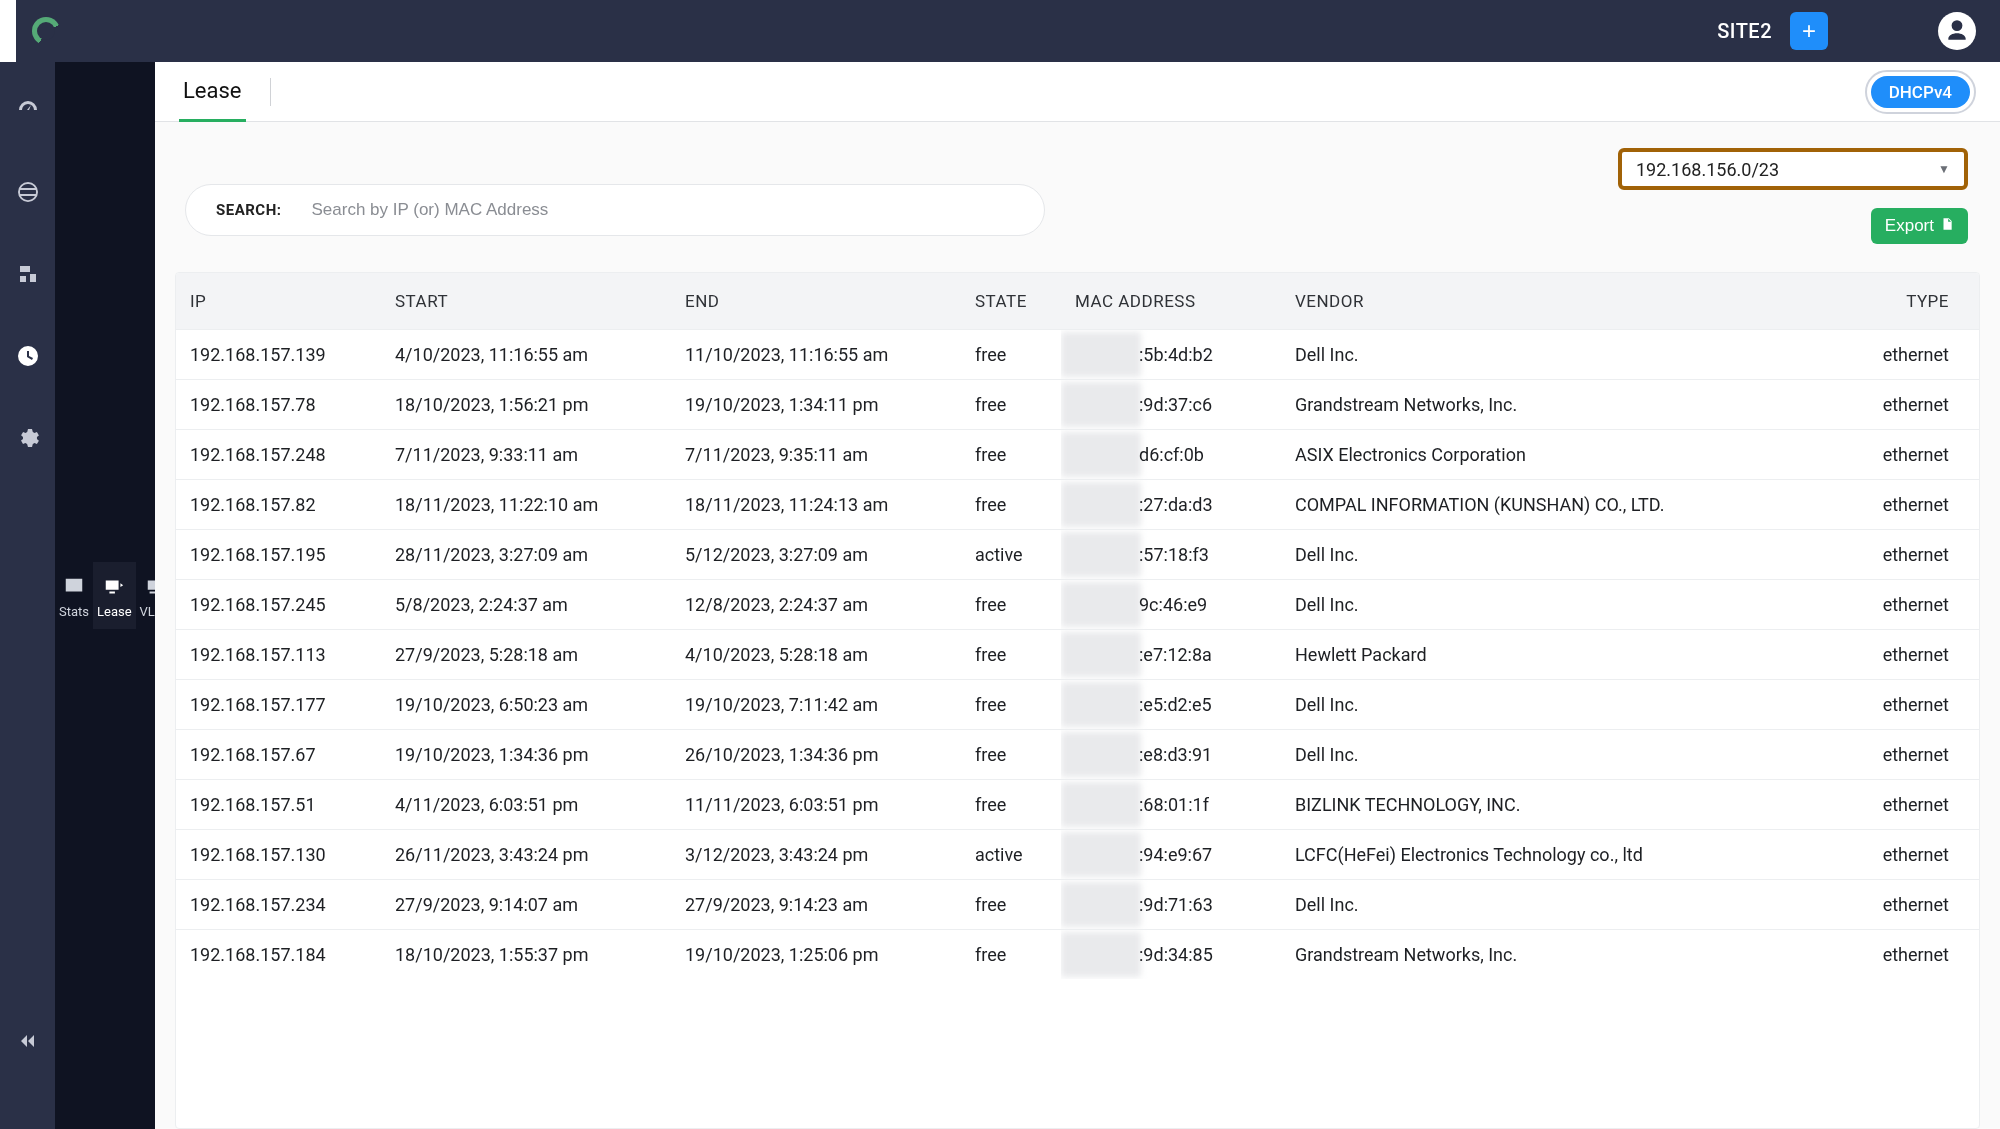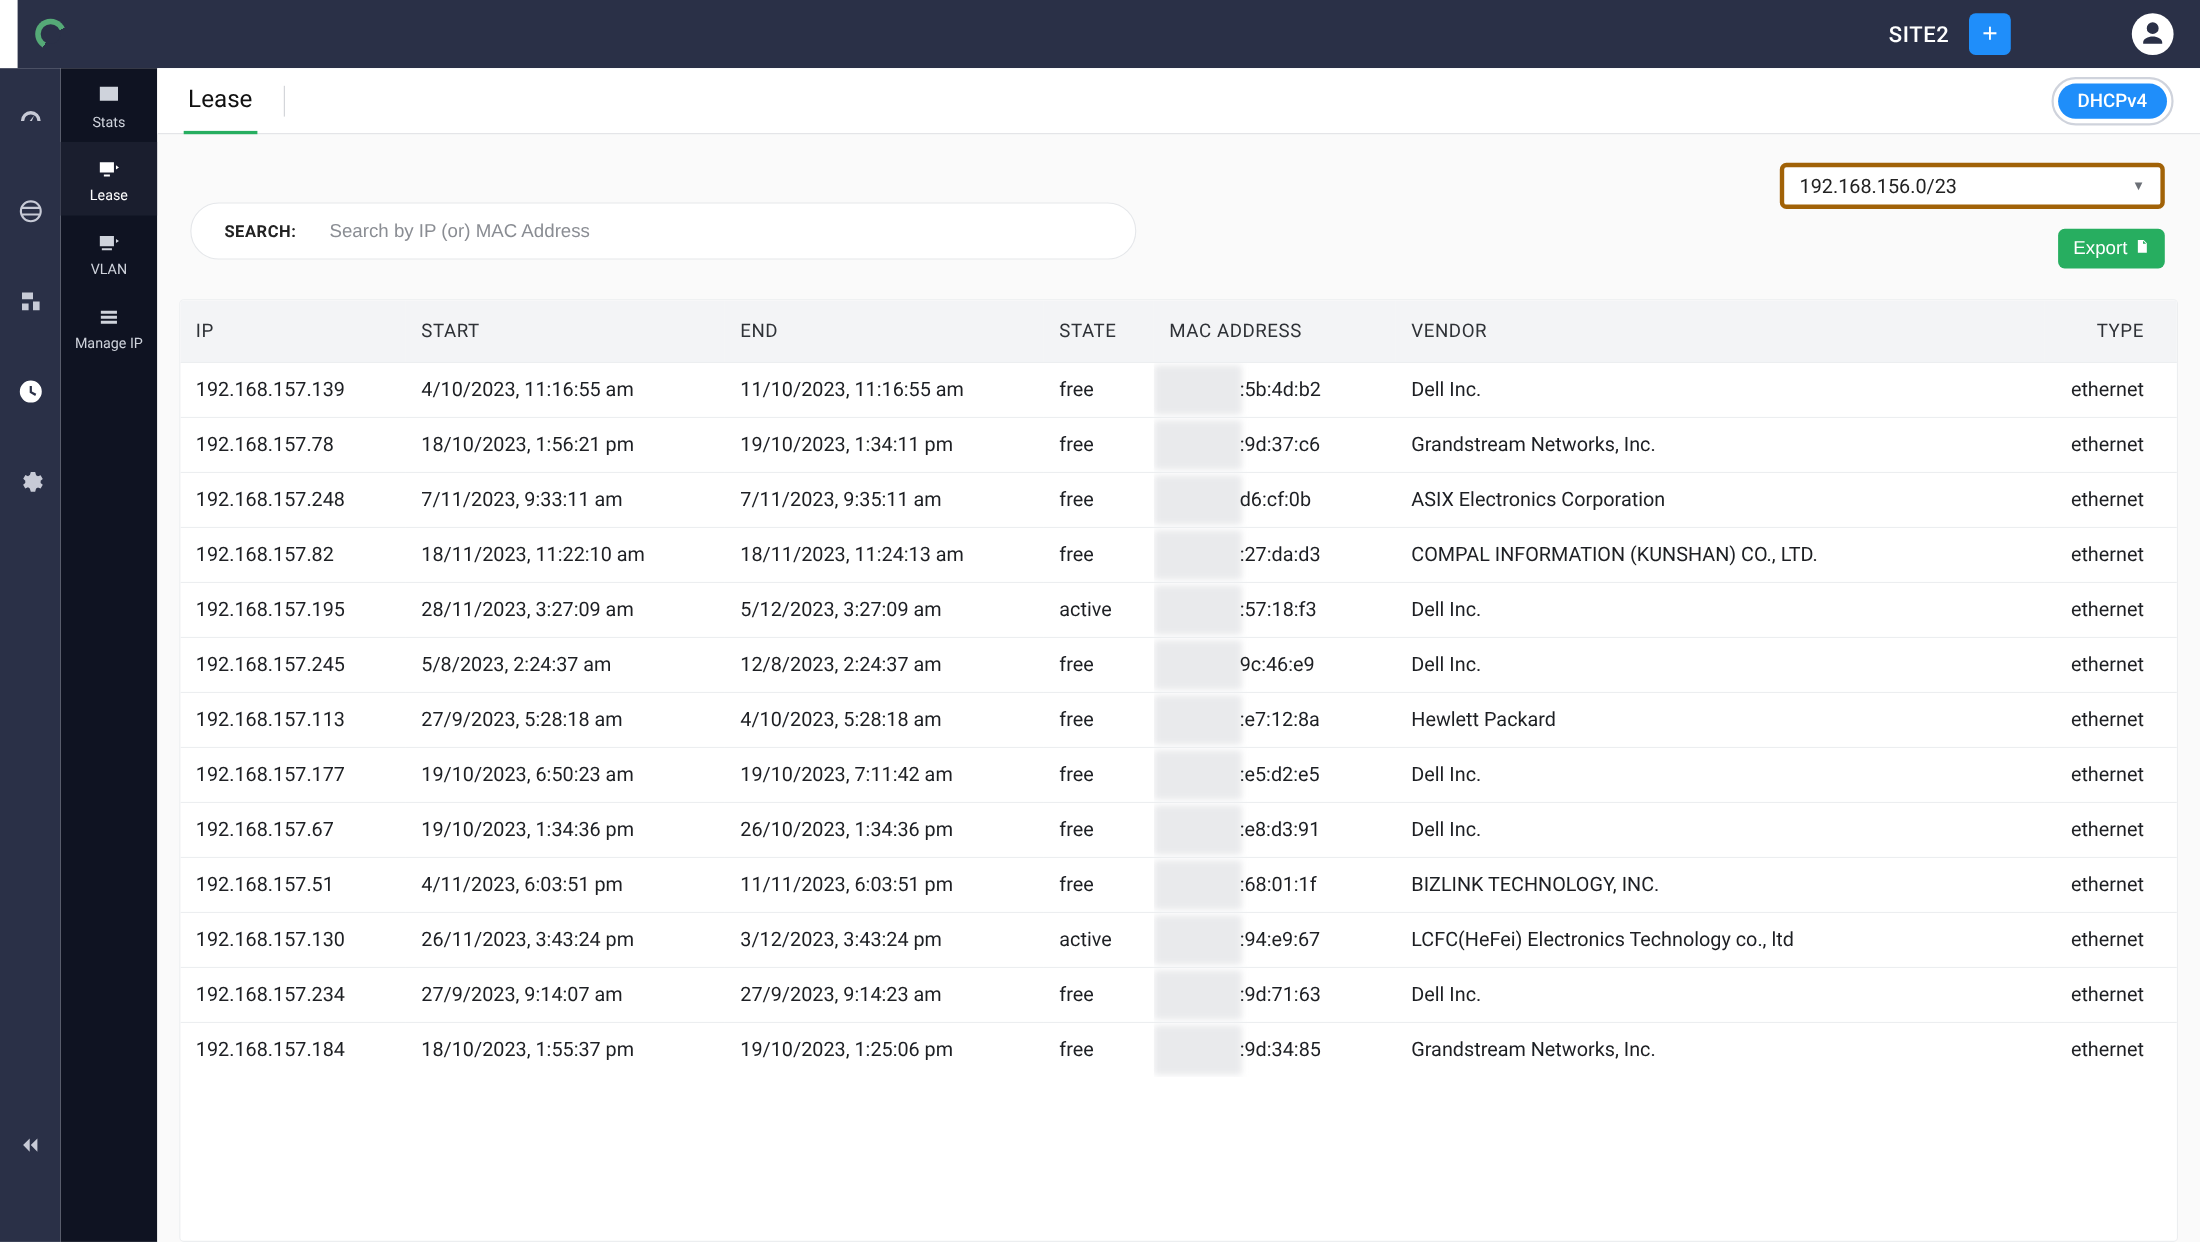--- a/index.html
+++ b/index.html
@@ -19,21 +19,21 @@
 .page { display: flex; height: calc(100% - 62px); }
 
 
 .rail { width: 55px; background: #2a3047; display: flex; flex-direction: column; align-items: center; padding-top: 30px; position: relative; }
 .rail-item { width: 36px; height: 36px; margin-bottom: 46px; display: flex; align-items: center; justify-content: center; color: #c7cad6; cursor: pointer; }
 .rail-item.active { color: #fff; }
 .rail-item svg { width: 24px; height: 24px; fill: currentColor; }
 .rail-collapse { position: absolute; bottom: 24px; color: #c7cad6; }
 
 
-.sidenav { width: 88px; background: #0f1322; display: flex; flex-direction: column; align-items: center; }
+.sidenav { width: 100px; background: #0f1322; display: flex; align-items: center; }
 .sidenav-item { width: 100%; padding: 14px 4px 10px; text-align: center; color: #cfd3dc; font-size: 13px; cursor: pointer; display: flex; flex-direction: column; align-items: center; gap: 6px; }
 .sidenav-item.active { background: #1a1e2e; color: #fff; }
 .sidenav-item svg { width: 26px; height: 22px; fill: currentColor; }
 
 
 .main { flex: 1; background: #fafafa; overflow: hidden; display: flex; flex-direction: column; }
 .tabs-row { background: #fff; height: 60px; display: flex; align-items: center; padding: 0 24px; border-bottom: 1px solid #e1e3e6; }
 .tab-label { font-size: 22px; color: #111; padding: 0 4px 16px; border-bottom: 3px solid #27ae60; margin-top: 16px; }
 .tab-divider { width: 1px; height: 28px; background: #d0d2d6; margin: 0 24px; }
 .tabs-row-spacer { flex: 1; }

